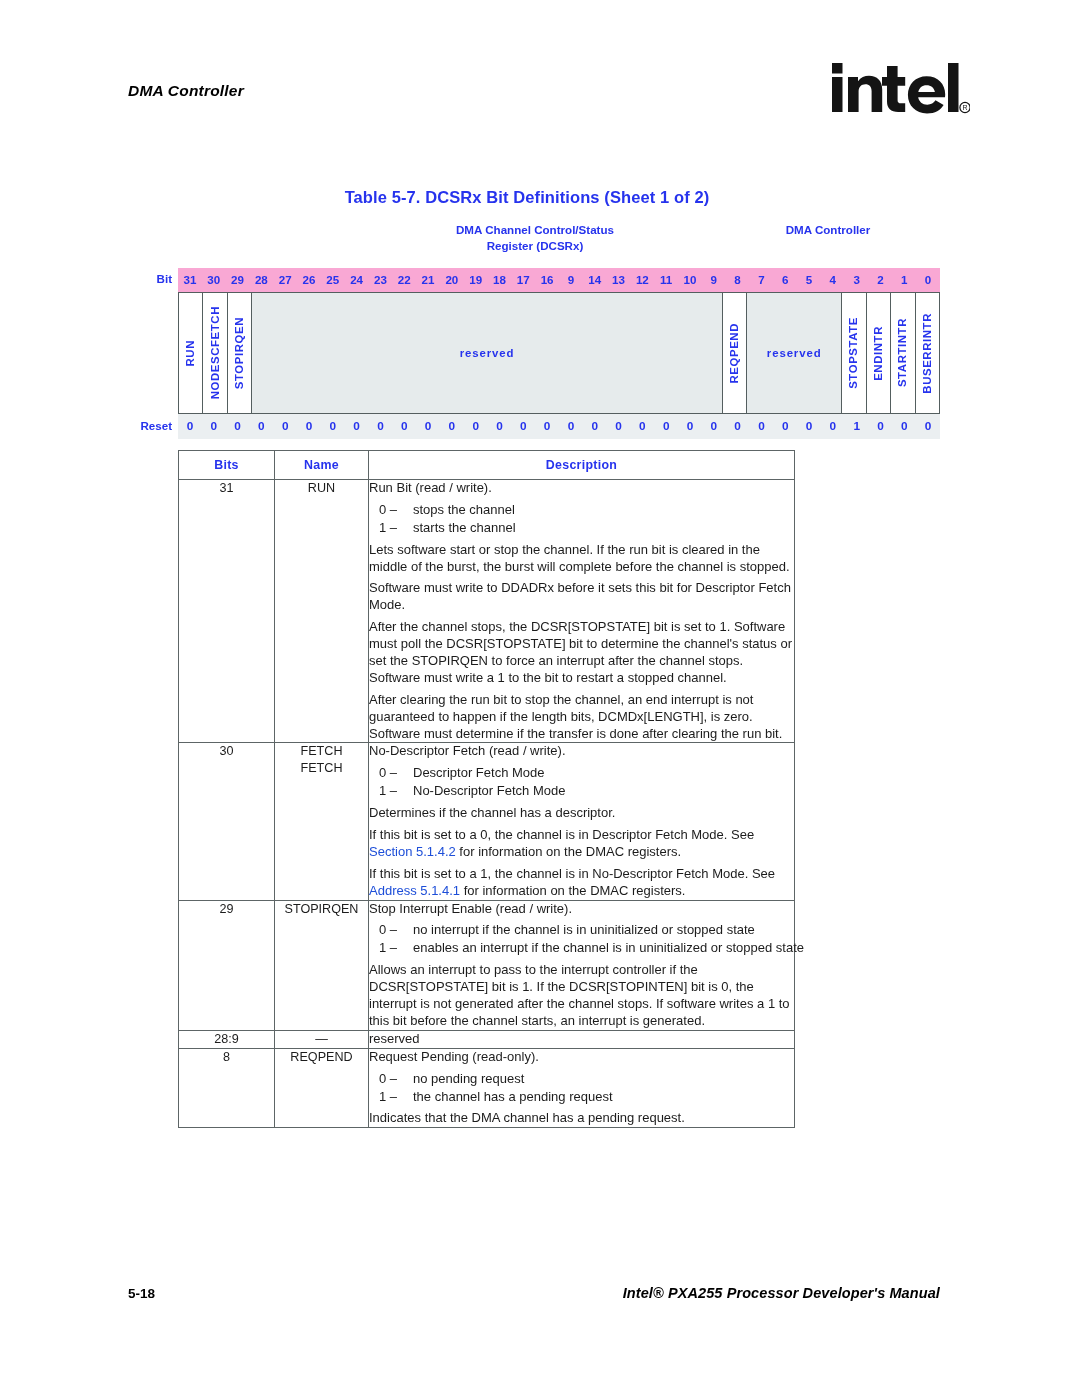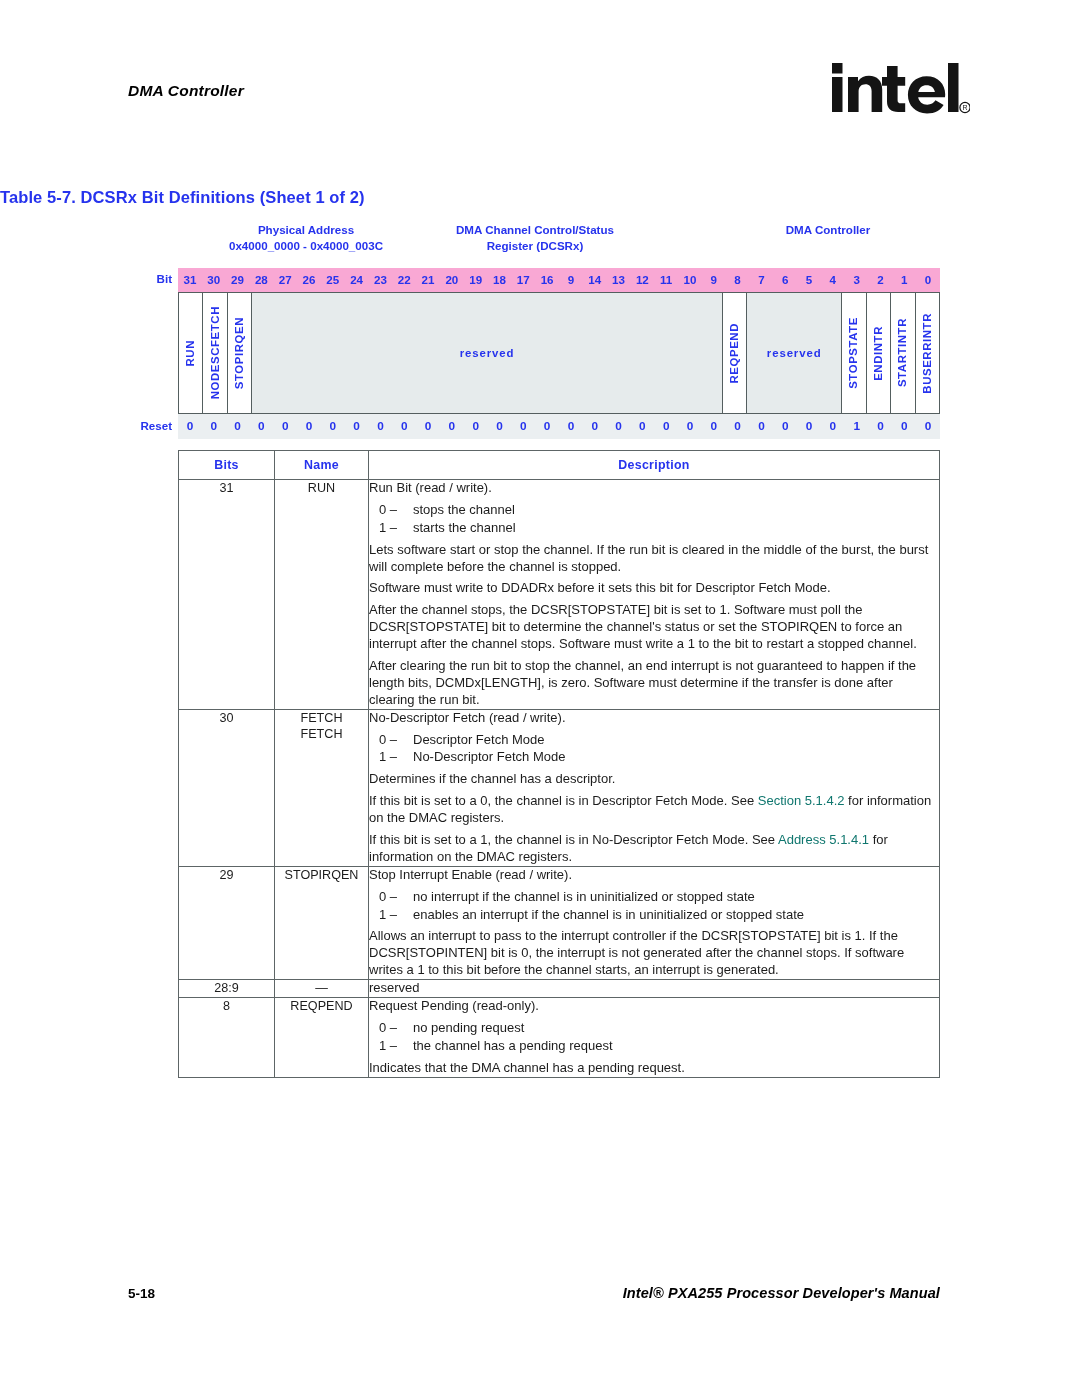--- a/index.html
+++ b/index.html
@@ -44,20 +44,21 @@
     height: 62px;
   }
   .logo svg { display: block; }
 
   
   .caption {
     position: absolute;
     left: 0;
     top: 188px;
     width: 1054px;
+    text-align: center;
     font-size: 16.5px;
     font-weight: bold;
     color: #2633ed;
     letter-spacing: 0.1px;
   }
 
   
   .regblock {
     position: absolute;
     left: 178px;
@@ -184,21 +185,21 @@
     font-weight: bold;
     color: #2633ed;
     line-height: 25px;
   }
 
   
   .deftable {
     position: absolute;
     left: 178px;
     top: 450px;
-    width: 762px;
+    width: 617px;
     border-collapse: collapse;
     table-layout: fixed;
     border-radius: 25px;
   }
   .deftable td, .deftable th {
     border: 1px solid #5d6566;
     vertical-align: top;
     padding: 0;
   }
   .deftable .c-bits { width: 95px; }
@@ -240,21 +241,21 @@
   }
   .bitlist li {
     margin: 0 0 1px 0;
     padding-left: 10px;
     white-space: nowrap;
   }
   .bitlist .k {
     display: inline-block;
     width: 34px;
   }
-  .lnk { color: #0f766e; }
+  .lnk { color: #1d4ed8; }
 
   .short-desc { padding: 4px 7px 5px 7px; }
 
   
   .foot-left {
     position: absolute;
     left: 128px;
     top: 1286px;
     font-size: 13.5px;
     font-weight: bold;
@@ -298,24 +299,20 @@
         <text x="135" y="53.4" font-family="Liberation Sans, sans-serif" font-size="7" text-anchor="middle" fill="#141414">R</text>
       </g>
     </svg>
   </div>
 
   <div class="caption">Table 5-7. DCSRx Bit Definitions (Sheet 1 of 2)</div>
 
   <div class="regblock">
 
     <div class="reg-titles">
-      <div class="t t1">
-        <div>Physical Address</div>
-        <div>0x4000_0000 - 0x4000_003C</div>
-      </div>
       <div class="t t2">
         <div>DMA Channel Control/Status</div>
         <div>Register (DCSRx)</div>
       </div>
       <div class="t t3">
         <div>DMA Controller</div>
       </div>
     </div>
 
     <div class="bitnums">

